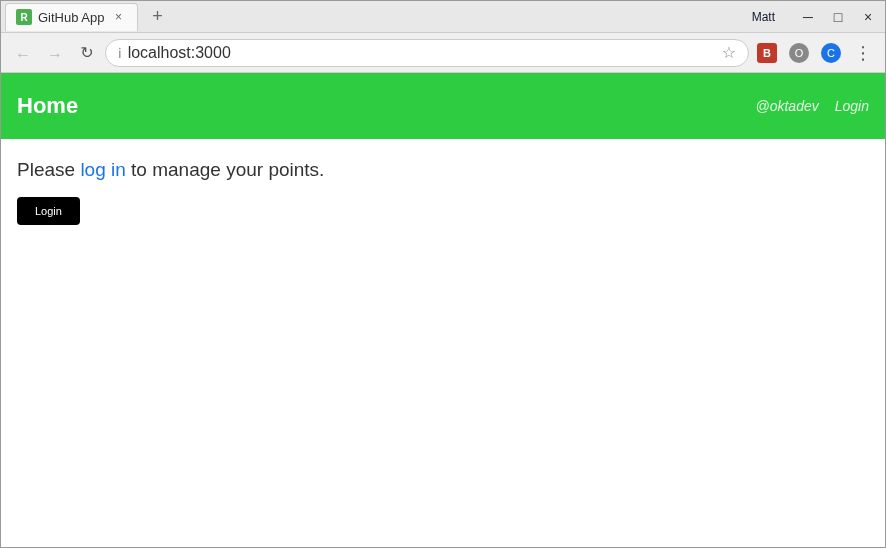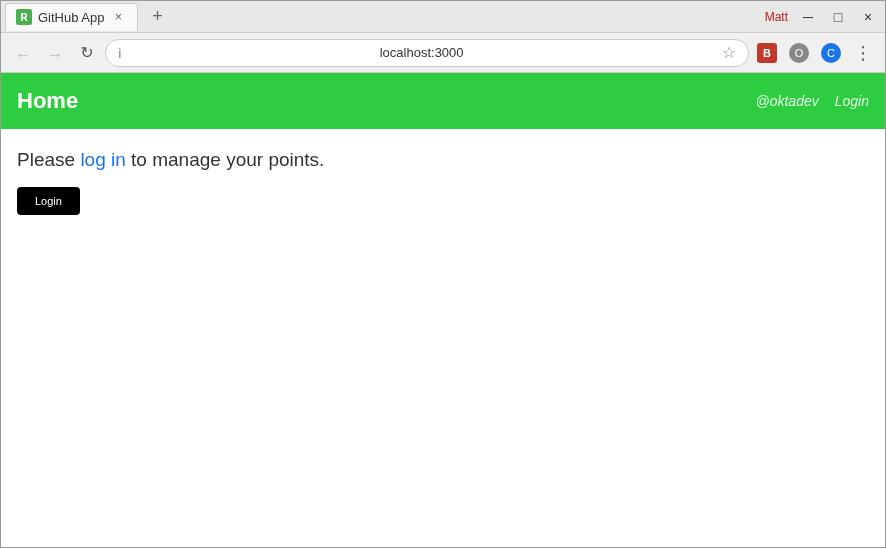--- a/index.html
+++ b/index.html
@@ -86,22 +86,22 @@
       background: transparent;
       border: none;
     }
     .titlebar-right {
       display: flex;
       align-items: center;
       gap: 4px;
     }
     .user-label {
       font-size: 12px;
-      color: #b91c1c;
-      margin-right: 3px;
+      color: #0f172a;
+      margin-right: 16px;
     }
     .win-btn {
       width: 26px;
       height: 20px;
       display: flex;
       align-items: center;
       justify-content: center;
       font-size: 14px;
       color: #333;
       cursor: pointer;
@@ -146,24 +146,23 @@
       gap: 6px;
     }
     .address-bar .info-icon {
       color: #888;
       font-size: 14px;
     }
     .address-input {
       flex: 1;
       border: none;
       outline: none;
-      font-size: 13px;
+      font-size: 16px;
       color: #333;
       background: transparent;
-      text-align: center;
     }
     .address-bar .star-icon {
       color: #888;
       font-size: 16px;
       cursor: pointer;
     }
     .nav-extensions {
       display: flex;
       align-items: center;
       gap: 4px;
@@ -232,21 +231,21 @@
     .app-content {
       flex: 1;
       display: flex;
       flex-direction: column;
       background: white;
     }
 
     
     .app-header {
       background: #2ecc40;
-      height: 56px;
+      height: 66px;
       display: flex;
       align-items: center;
       justify-content: space-between;
       padding: 0 16px;
       flex-shrink: 0;
     }
     .app-header-title {
       color: white;
       font-size: 22px;
       font-weight: bold;

